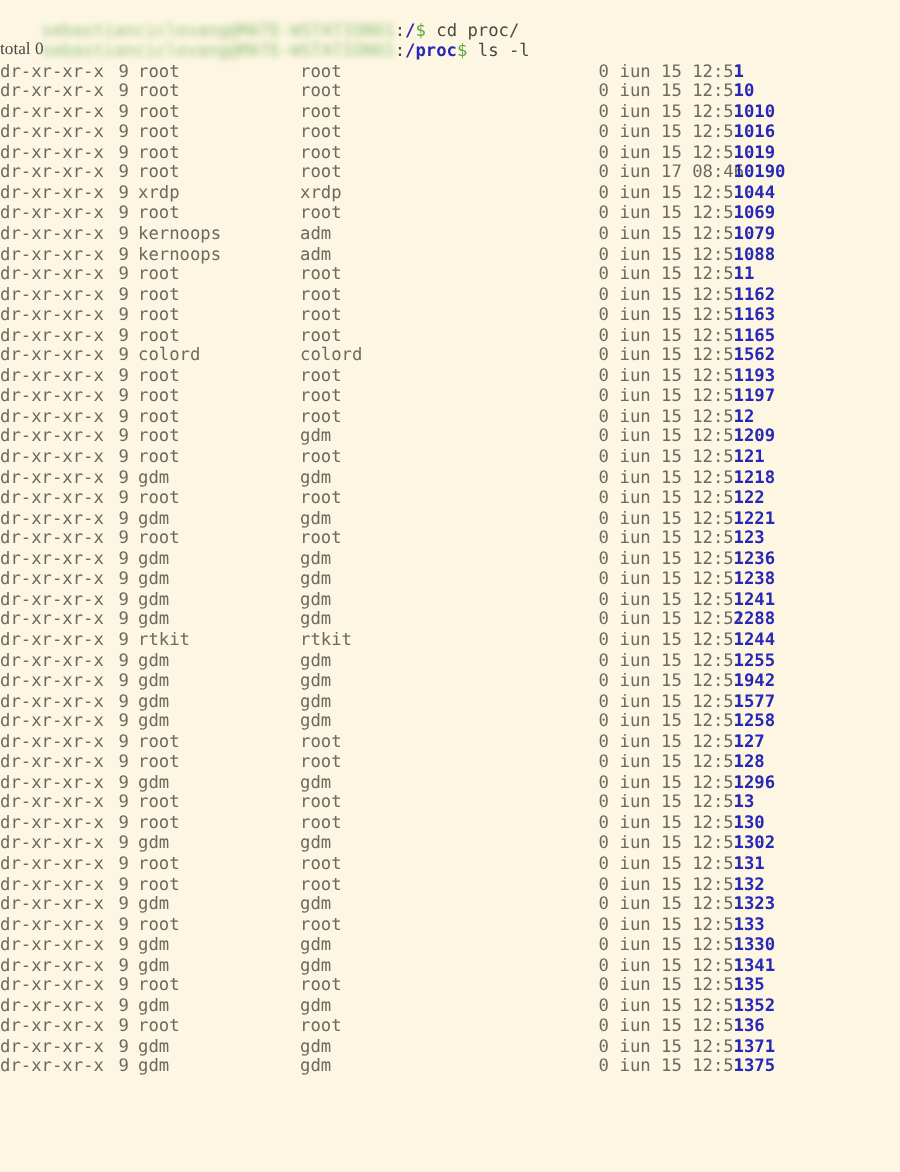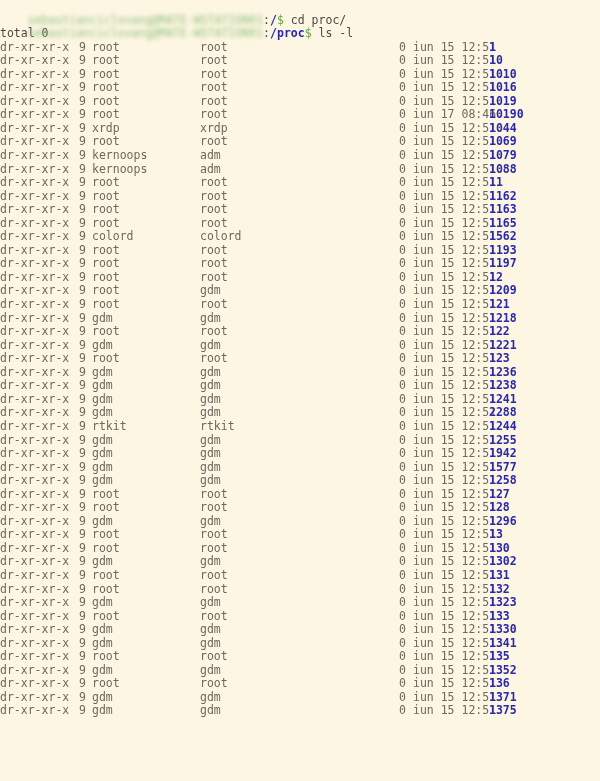--- a/index.html
+++ b/index.html
@@ -36,21 +36,21 @@
   .userhost {
     color: #7fba6a;
     filter: blur(2.1px);
     opacity: 0.85;
     letter-spacing: 0px;
   }
   .colon { color: #4a4a42; }
   .path  { color: #2727b8; font-weight: bold; }
   .dollar { color: #5fa83f; }
   .cmd   { color: #4a4a42; }
-  .total { color: #4a4a42; }
+  .total { color: #4a4a42; font-family: Liberation Serif, serif; }
   .perm  { color: #6c6a5f; }
   .nlink { color: #6c6a5f; }
   .owner { color: #6c6a5f; }
   .group { color: #6c6a5f; }
   .size  { color: #6c6a5f; }
   .date  { color: #6c6a5f; }
   .dir   { color: #2727b8; font-weight: bold; }
 
   
   .row { white-space: pre; display: block; height: 13.55px; }

